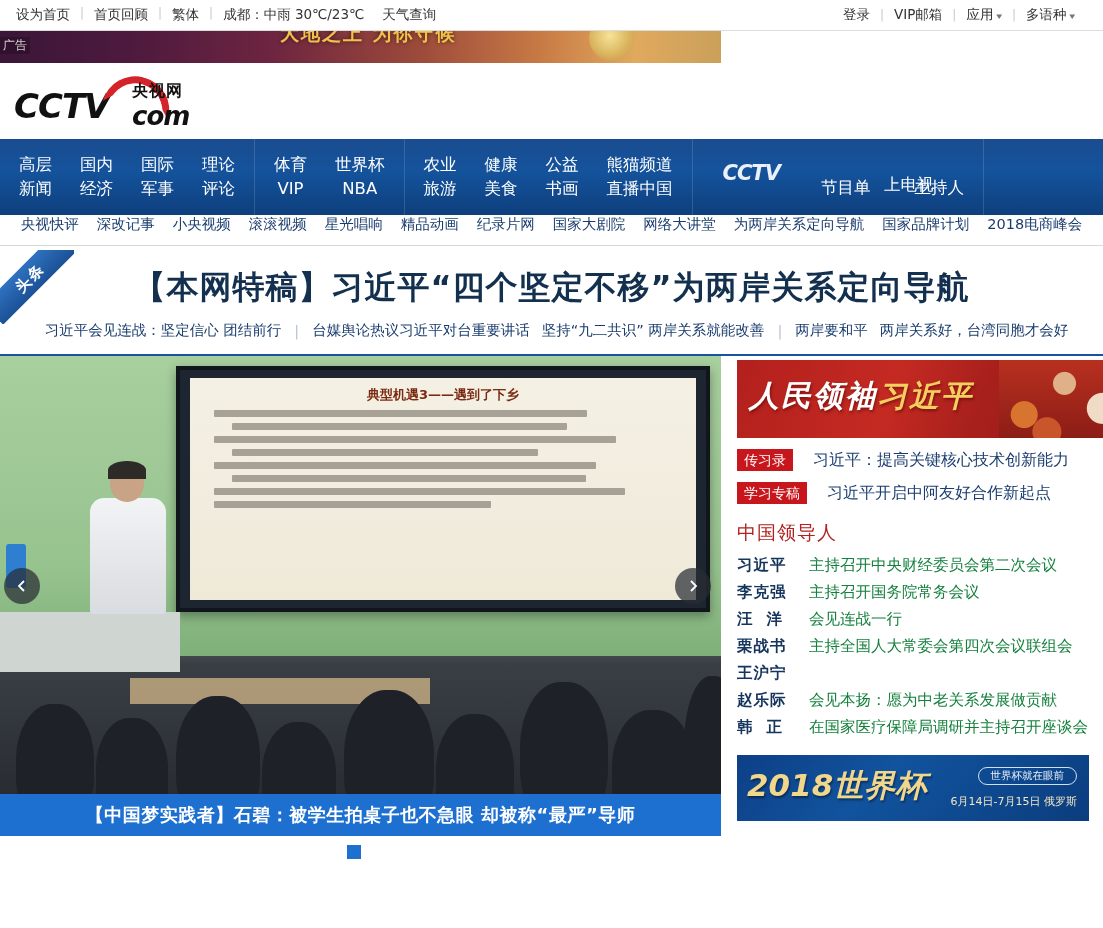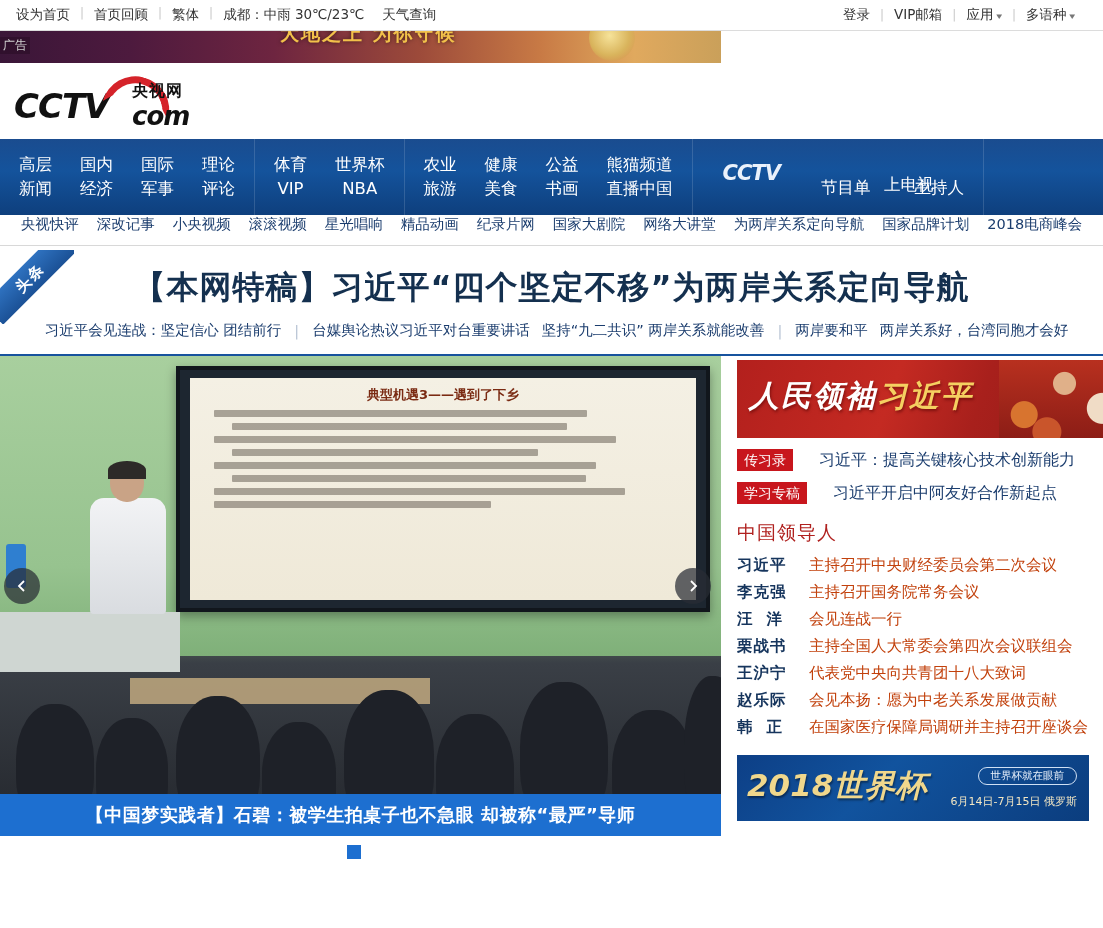--- a/index.html
+++ b/index.html
@@ -340,21 +340,21 @@
   .lb-text {
     position: absolute; left: 12px; top: 16px;
     font-size: 30px; font-weight: bold; font-style: italic;
     color: #fff; letter-spacing: 2px;
     text-shadow: 1px 2px 3px rgba(80,0,0,.55);
     white-space: nowrap;
   }
   .lb-text .gold { color: #f5d061; }
 
   .tagrow {
-    display: flex; align-items: center; gap: 26px;
+    display: flex; align-items: center; gap: 20px;
     margin-top: 11px; cursor: pointer;
   }
   .tag {
     flex: 0 0 auto; background: #c8161d; color: #fff;
     font-size: 14px; padding: 3px 7px; white-space: nowrap;
     line-height: 1.15;
   }
   .tagrow .txt { font-size: 16px; color: #1b3d6e; white-space: nowrap; }
 
   .sec-title {
@@ -364,21 +364,21 @@
   .leader-list { margin-top: 6px; }
   .leader-row {
     display: flex; align-items: baseline; gap: 10px;
     padding: 3px 0; font-size: 15.5px; cursor: pointer;
   }
   .leader-name {
     flex: 0 0 auto; width: 62px; font-weight: bold; color: #16355d;
     letter-spacing: 1px;
   }
   .leader-name.spaced { letter-spacing: 14px; }
-  .leader-desc { color: #c2410c; white-space: nowrap; }
+  .leader-desc { color: #15803d; white-space: nowrap; }
 
   .wc-banner {
     position: relative; margin-top: 14px; width: 352px; height: 66px;
     overflow: hidden; cursor: pointer;
     background: linear-gradient(135deg,#0d3f86 0%,#11539e 40%,#0b3d7e 100%);
   }
   .wc-title {
     position: absolute; left: 10px; top: 10px;
     font-size: 31px; font-weight: bold; font-style: italic;
     color: #f0d78c; letter-spacing: 0px;
@@ -665,21 +665,20 @@
       <div class="leader-row">
         <span class="leader-name spaced">汪洋</span>
         <span class="leader-desc">会见连战一行</span>
       </div>
       <div class="leader-row">
         <span class="leader-name">栗战书</span>
         <span class="leader-desc">主持全国人大常委会第四次会议联组会</span>
       </div>
       <div class="leader-row">
         <span class="leader-name">王沪宁</span>
-        <span class="leader-desc">代表党中央向共青团十八大致词</span>
       </div>
       <div class="leader-row">
         <span class="leader-name">赵乐际</span>
         <span class="leader-desc">会见本扬：愿为中老关系发展做贡献</span>
       </div>
       <div class="leader-row">
         <span class="leader-name spaced">韩正</span>
         <span class="leader-desc">在国家医疗保障局调研并主持召开座谈会</span>
       </div>
     </div>

